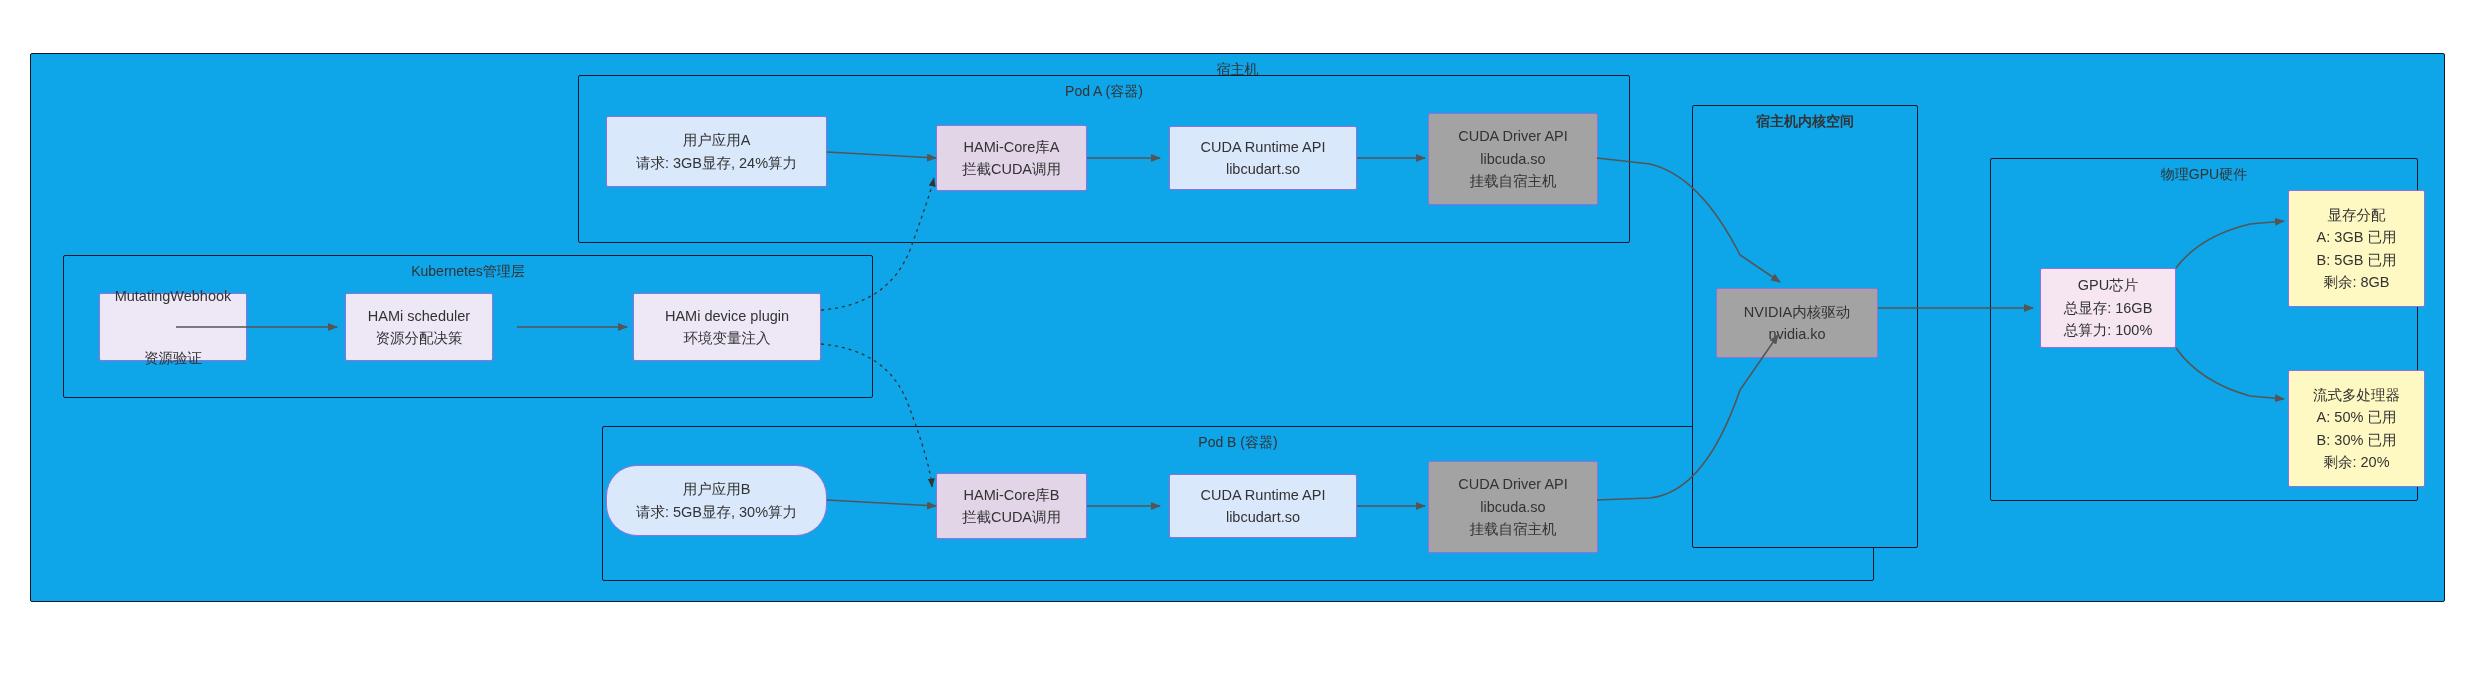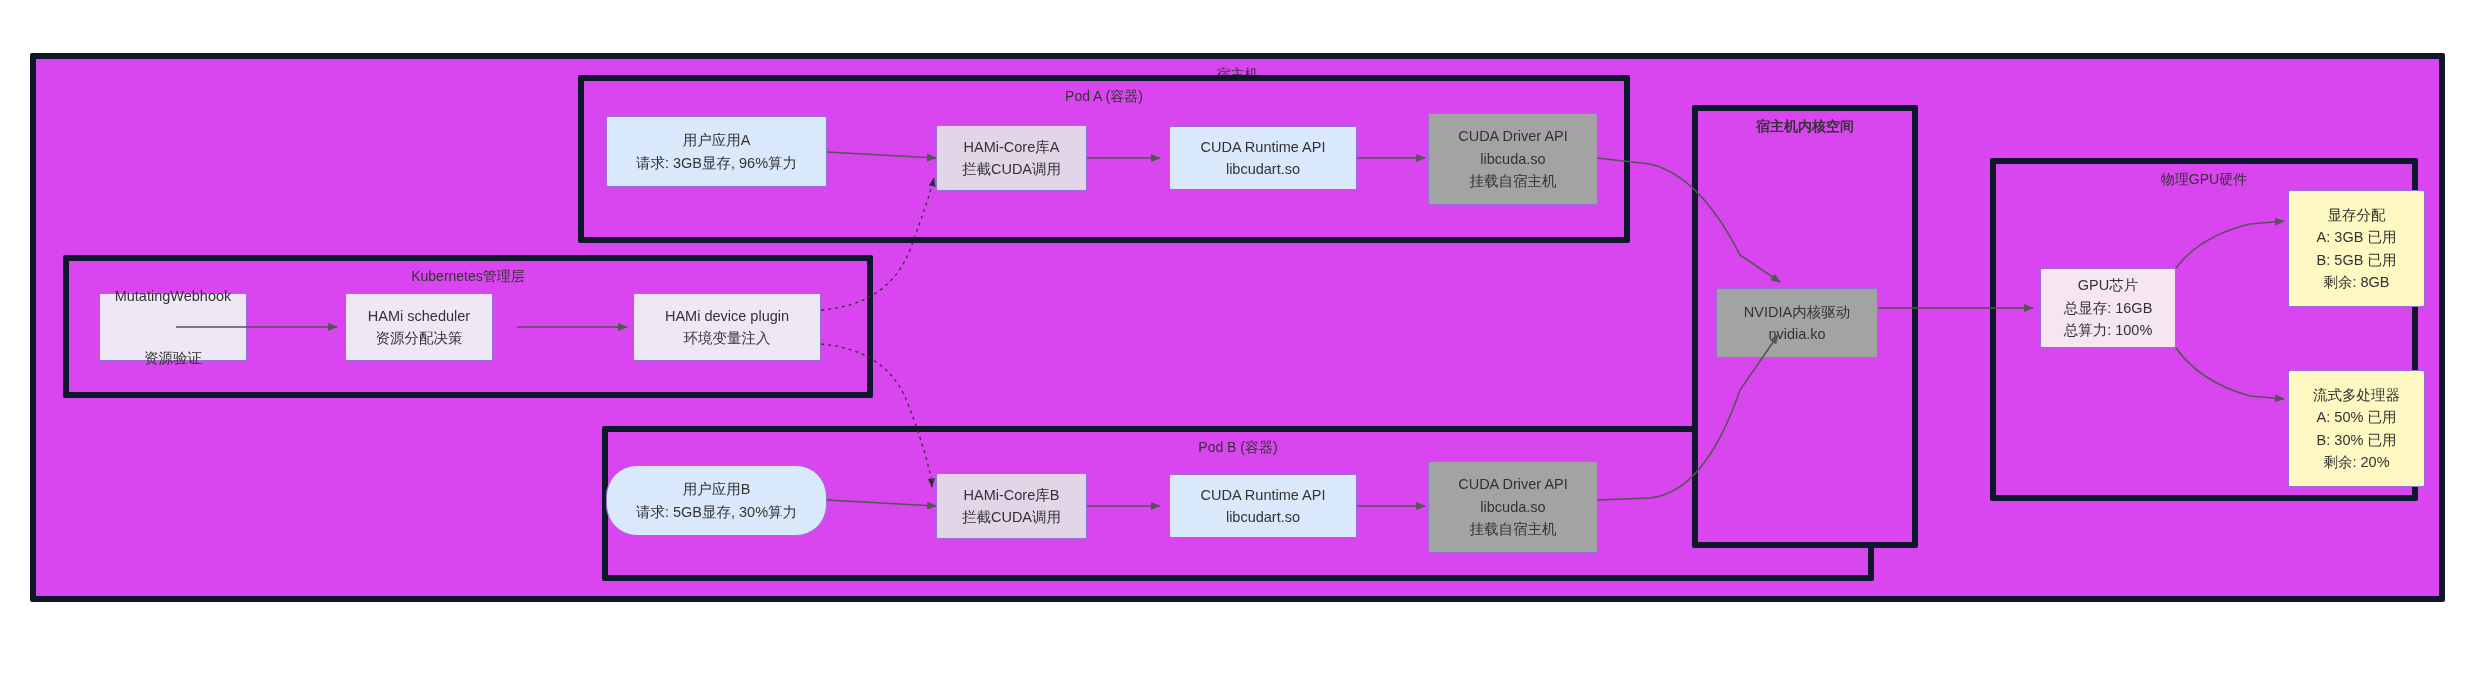--- a/index.html
+++ b/index.html
@@ -24,22 +24,22 @@
     width: 2480px;
     height: 678px;
     pointer-events: none;
     z-index: 5;
   }
 
   
   .cluster {
     position: absolute;
     box-sizing: border-box;
-    background: #d946ef;
-    border: 6px solid #0f172a;
+    background: #0ea5e9;
+    border: 1px solid #0f172a;
     border-radius: 2px;
     z-index: 1;
   }
   .cluster-label {
     position: absolute;
     top: 7px;
     left: 0;
     width: 100%;
     text-align: center;
     font-size: 14px;
@@ -129,21 +129,21 @@
     <path d="M821,344 Q888,350 908,404 Q930,462 932,487" fill="none" stroke="#333333" stroke-width="1.3" stroke-dasharray="3,4" marker-end="url(#ahd)"></path>
 
     <path d="M1878,308 L2033,308" fill="none" stroke="#555555" stroke-width="1.6" marker-end="url(#ah)"></path>
 
     <path d="M2176,268 Q2200,236 2250,224 L2284,221" fill="none" stroke="#555555" stroke-width="1.6" marker-end="url(#ah)"></path>
     <path d="M2176,348 Q2200,382 2250,396 L2284,399" fill="none" stroke="#555555" stroke-width="1.6" marker-end="url(#ah)"></path>
   </svg>
 
   <div class="node fill-blue" style="left:606px; top:116px; width:221px; height:71px;">
     <span class="ln">用户应用A</span>
-    <span class="ln">请求: 3GB显存, 96%算力</span>
+    <span class="ln">请求: 3GB显存, 24%算力</span>
   </div>
 
   <div class="node fill-purple" style="left:936px; top:125px; width:151px; height:66px;">
     <span class="ln">HAMi-Core库A</span>
     <span class="ln">拦截CUDA调用</span>
   </div>
 
   <div class="node fill-blue" style="left:1169px; top:126px; width:188px; height:64px;">
     <span class="ln">CUDA Runtime API</span>
     <span class="ln">libcudart.so</span>

